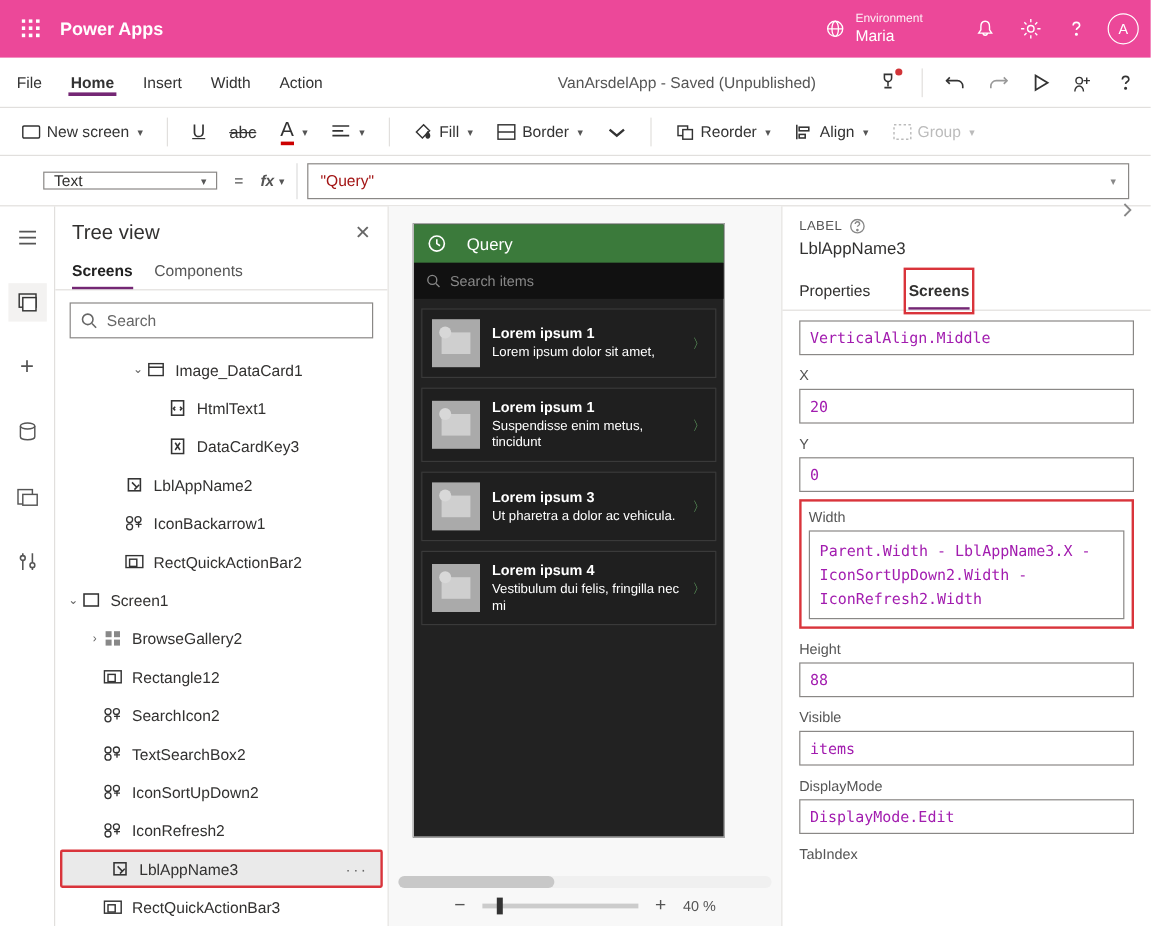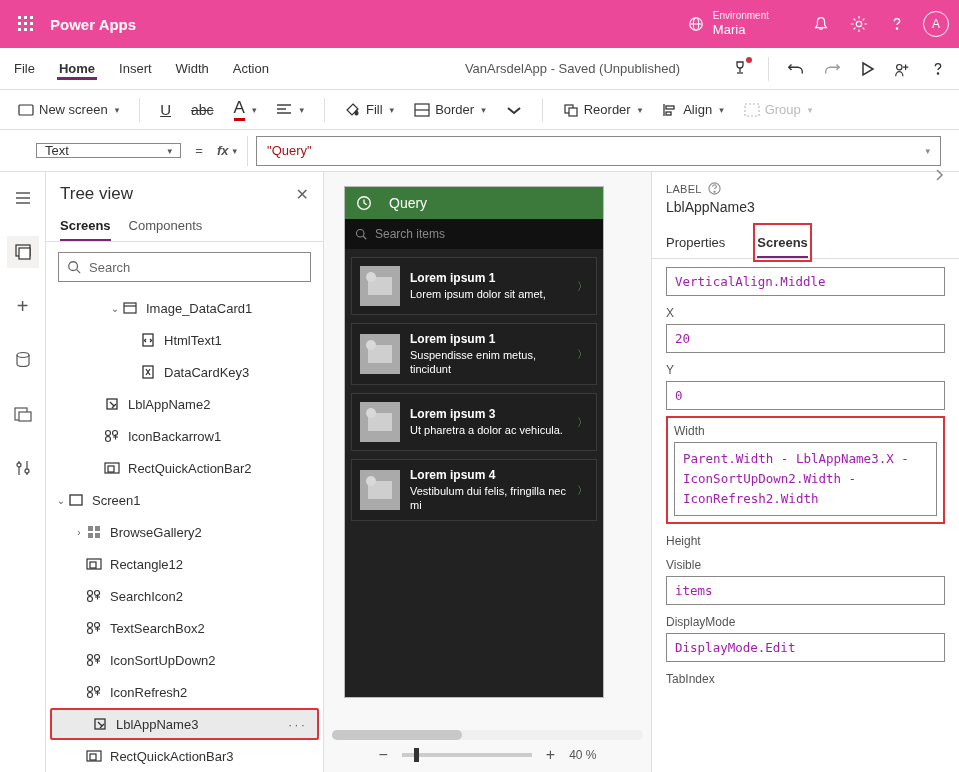--- a/index.html
+++ b/index.html
@@ -614,20 +614,21 @@
 
       <div class="field-label">Y</div>
       <div class="field-input">0</div>
 
       <div class="redbox-field">
         <div class="field-label">Width</div>
         <div class="field-input" style="line-height:1.6">Parent.Width - LblAppName3.X - IconSortUpDown2.Width - IconRefresh2.Width</div>
       </div>
 
       <div class="field-label">Height</div>
+      <div class="field-input">88</div>
 
       <div class="field-label">Visible</div>
       <div class="field-input">items</div>
 
       <div class="field-label">DisplayMode</div>
       <div class="field-input">DisplayMode.Edit</div>
 
       <div class="field-label">TabIndex</div>
     </div>
   </div>

